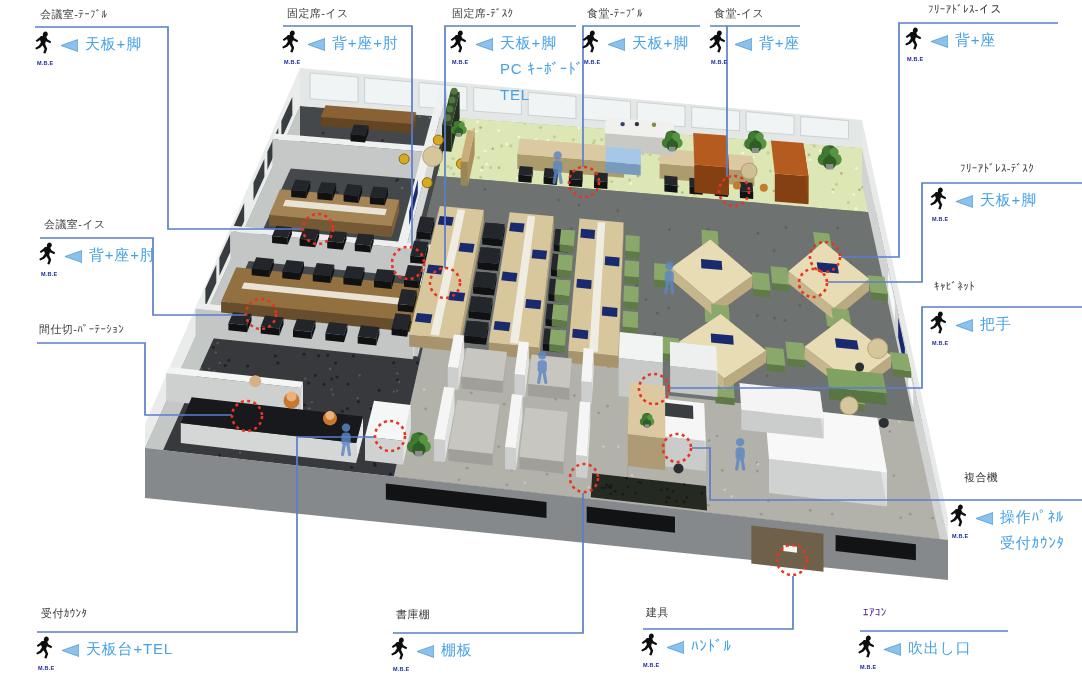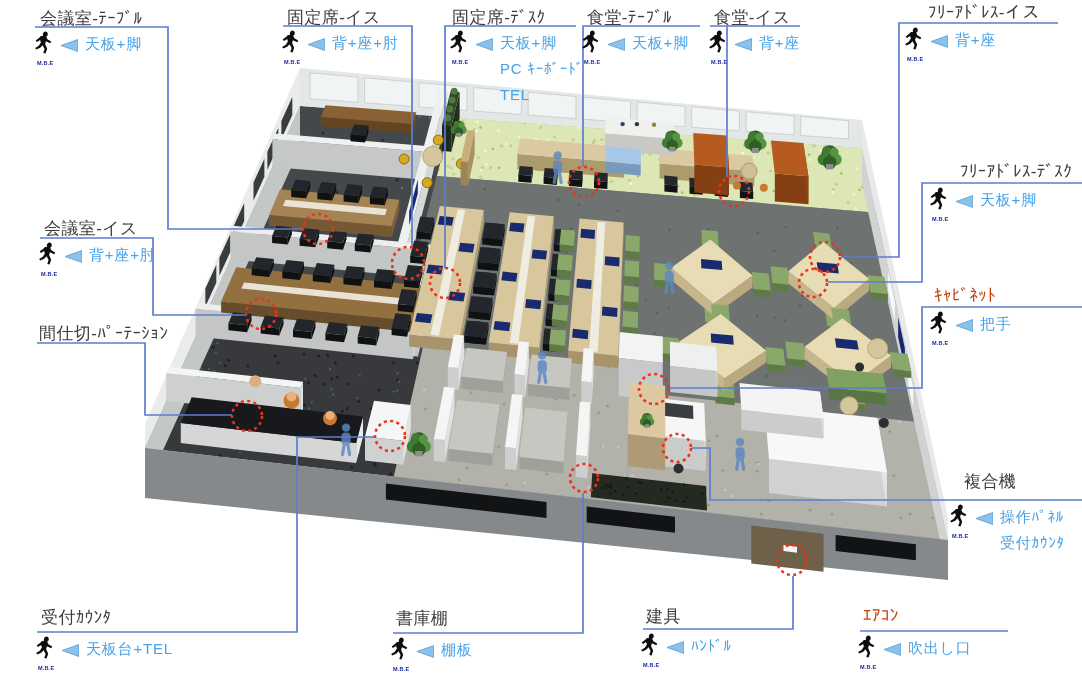--- a/index.html
+++ b/index.html
@@ -1,21 +1,21 @@
 <!DOCTYPE html>
 <html><head>
 <meta charset="utf-8">
 <style>
   html,body{margin:0;padding:0}
   body{width:1082px;height:678px;position:relative;background:#ffffff;overflow:hidden;
        font-family:"Liberation Sans","DejaVu Sans",sans-serif}
   #stage{position:absolute;inset:0;width:1082px;height:678px}
   #plan-svg{position:absolute;left:0;top:0;z-index:1}
   #callouts{position:absolute;inset:0;z-index:3}
-  .co-title{position:absolute;font-size:17px;letter-spacing:.4px;white-space:nowrap}
+  .co-title{position:absolute;font-size:11px;letter-spacing:.4px;white-space:nowrap}
   .co-body{position:absolute;display:flex;align-items:flex-start;white-space:nowrap}
   .mbe{position:relative;width:26px;height:35px;display:inline-block;flex:0 0 auto}
   .mbe svg{position:absolute;top:0;left:1px}
   .mbe-t{position:absolute;bottom:0;left:4px;font-style:normal;font-size:5.5px;font-weight:bold;letter-spacing:.2px}
   .chev{margin:7px 0 0 0;flex:0 0 auto}
   .comps{margin-left:7px;font-size:15px;line-height:26px;letter-spacing:.8px}
   .comps div{height:26px}
 </style>
 </head>
 <body>
@@ -1215,21 +1215,21 @@
           </svg>
           <i class="mbe-t" style="color:#17279b">M.B.E</i>
         </span>
         <svg class="chev" width="19" height="15" viewBox="0 0 19 15">
           <polygon points="19,1.5 2,7.5 19,13.5" fill="#8ac2ec" stroke="#549ad2" stroke-width="0.8"></polygon>
         </svg>
         <div class="comps" style="color:#47a2e8">
           <div>天板+脚</div>
         </div>
       </div>
-      <div class="co-title" style="left: 934px; top: 286px; color: #c2410c;">ｷｬﾋﾞﾈｯﾄ</div>
+      <div class="co-title" style="left: 934px; top: 280px; color: #404040;">ｷｬﾋﾞﾈｯﾄ</div>
       <div class="co-body" style="left: 928px; top: 311px;">
         <span class="mbe">
           <svg width="21" height="25" viewBox="0 0 21 25">
             <path fill="#0c0d0e" d="M11.2,0.6 C12.8,0.6 13.9,1.8 13.8,3.3 C13.75,4.5 13.1,5.4 12.2,5.8 L13.4,8.2 L17.2,10.4 L16.3,12.2 L11.9,10.3 L11.1,12.9 L13.2,17.8 L11.5,22.6 L9.3,21.9 L10.6,17.9 L8.6,14.2 L6.2,16.8 L2.2,18.6 L1.2,16.9 L4.8,14.8 L6.9,11.4 L6.1,8.9 L2.9,10.9 L1.7,9.4 L5.6,6.4 C6.4,5.2 7.6,4.9 8.9,5.2 C8.5,3.0 9.4,0.9 11.2,0.6 Z"></path>
           </svg>
           <i class="mbe-t" style="color:#17279b">M.B.E</i>
         </span>
         <svg class="chev" width="19" height="15" viewBox="0 0 19 15">
           <polygon points="19,1.5 2,7.5 19,13.5" fill="#8ac2ec" stroke="#549ad2" stroke-width="0.8"></polygon>
         </svg>
@@ -1307,21 +1307,21 @@
           </svg>
           <i class="mbe-t" style="color:#17279b">M.B.E</i>
         </span>
         <svg class="chev" width="19" height="15" viewBox="0 0 19 15">
           <polygon points="19,1.5 2,7.5 19,13.5" fill="#8ac2ec" stroke="#549ad2" stroke-width="0.8"></polygon>
         </svg>
         <div class="comps" style="color:#47a2e8">
           <div>ﾊﾝﾄﾞﾙ</div>
         </div>
       </div>
-      <div class="co-title" style="left: 863px; top: 606px; color: #c2410c;">ｴｱｺﾝ</div>
+      <div class="co-title" style="left: 863px; top: 606px; color: #4c1d95;">ｴｱｺﾝ</div>
       <div class="co-body" style="left: 856px; top: 635px;">
         <span class="mbe">
           <svg width="21" height="25" viewBox="0 0 21 25">
             <path fill="#0c0d0e" d="M11.2,0.6 C12.8,0.6 13.9,1.8 13.8,3.3 C13.75,4.5 13.1,5.4 12.2,5.8 L13.4,8.2 L17.2,10.4 L16.3,12.2 L11.9,10.3 L11.1,12.9 L13.2,17.8 L11.5,22.6 L9.3,21.9 L10.6,17.9 L8.6,14.2 L6.2,16.8 L2.2,18.6 L1.2,16.9 L4.8,14.8 L6.9,11.4 L6.1,8.9 L2.9,10.9 L1.7,9.4 L5.6,6.4 C6.4,5.2 7.6,4.9 8.9,5.2 C8.5,3.0 9.4,0.9 11.2,0.6 Z"></path>
           </svg>
           <i class="mbe-t" style="color:#17279b">M.B.E</i>
         </span>
         <svg class="chev" width="19" height="15" viewBox="0 0 19 15">
           <polygon points="19,1.5 2,7.5 19,13.5" fill="#8ac2ec" stroke="#549ad2" stroke-width="0.8"></polygon>
         </svg>

